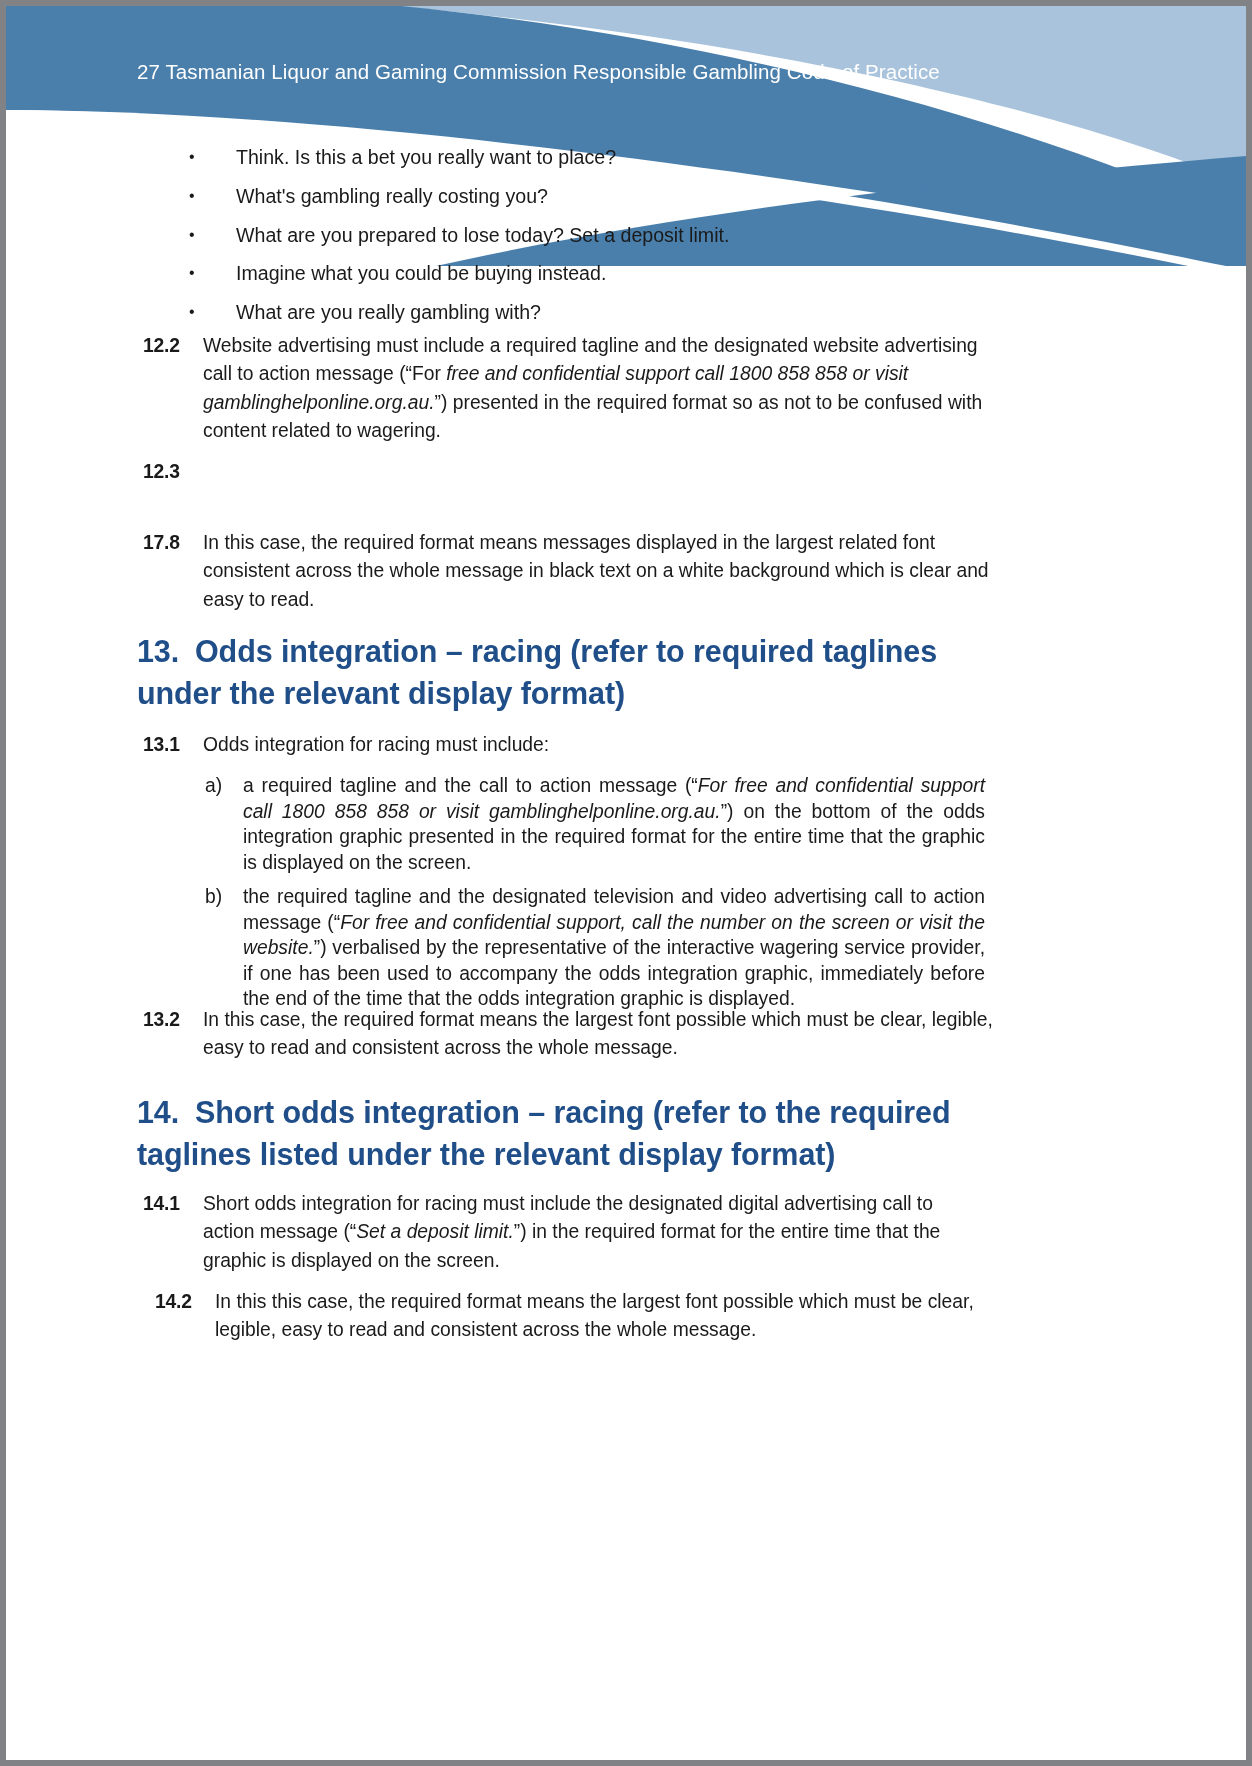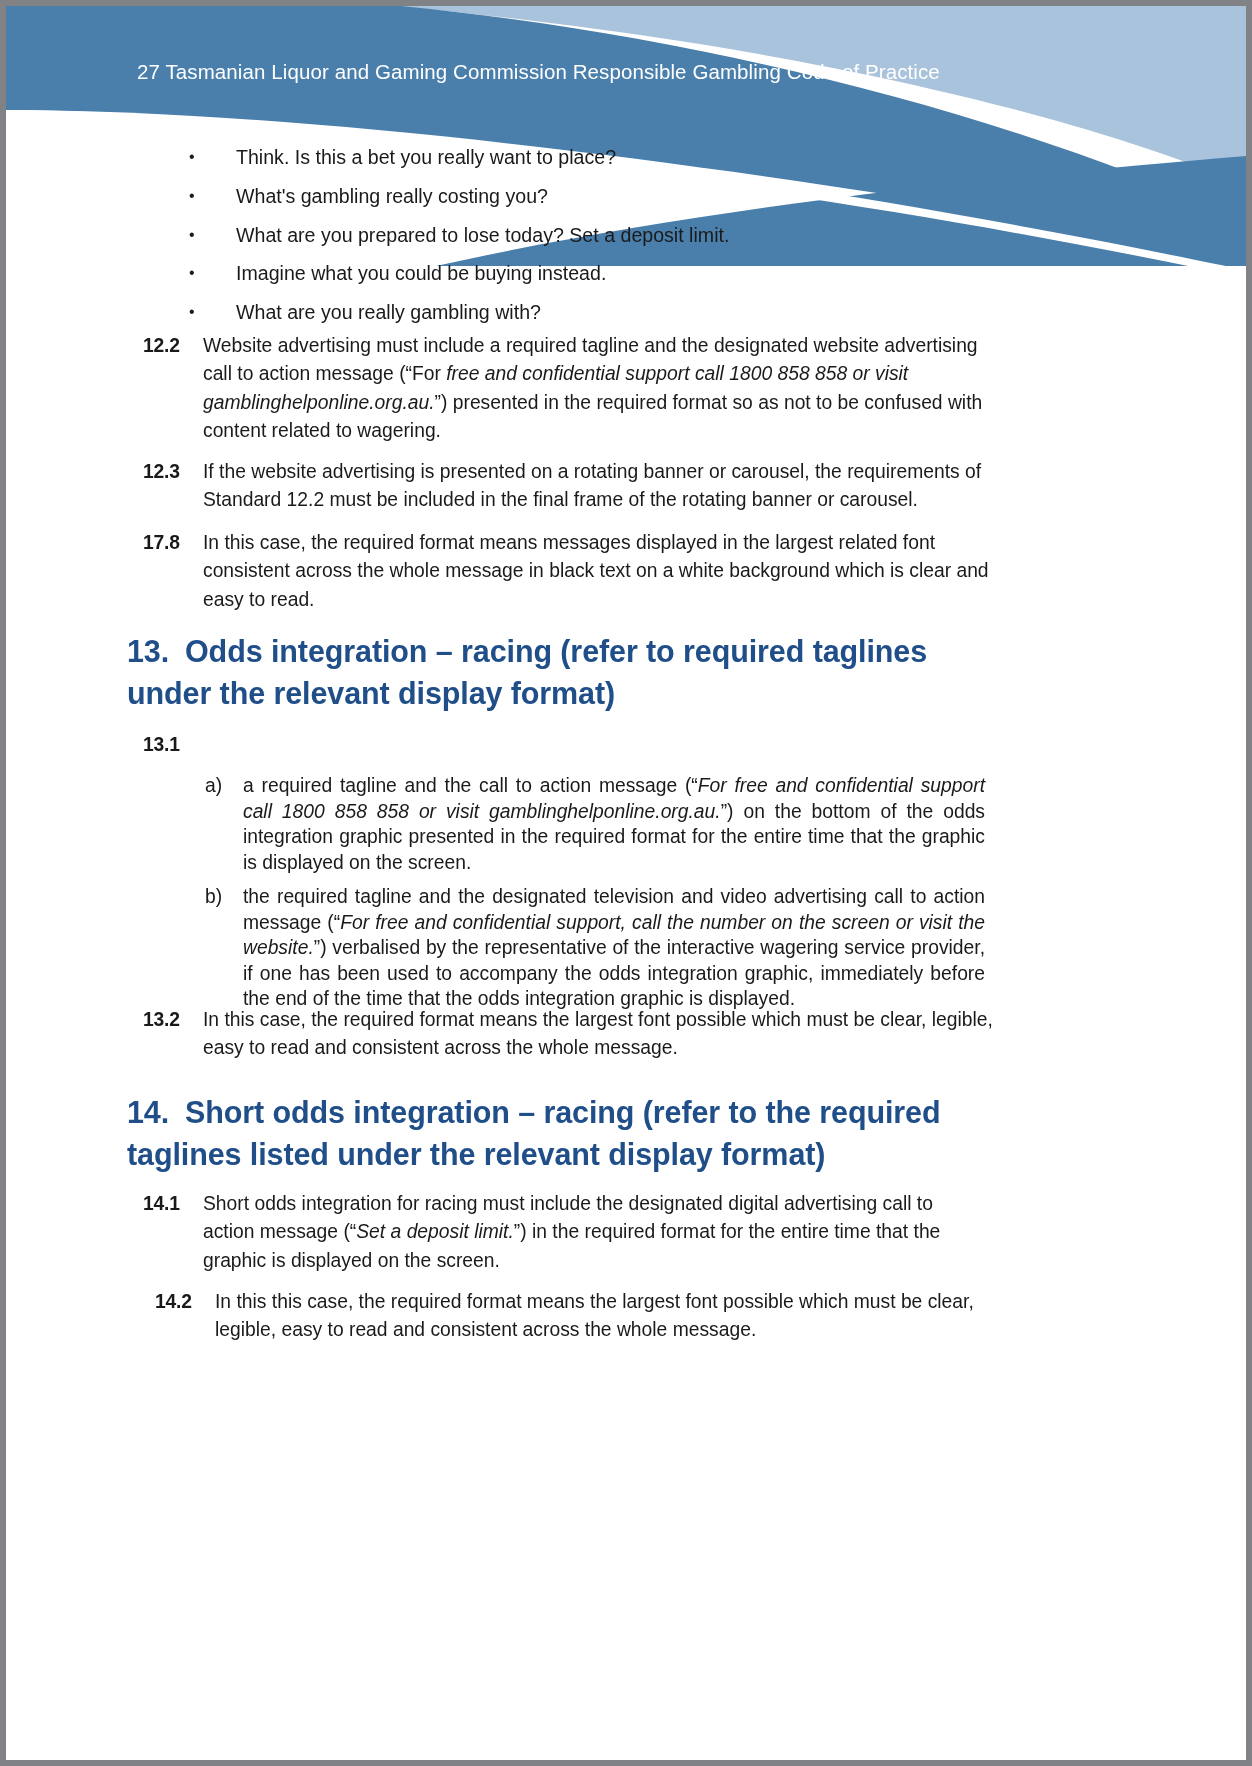--- a/index.html
+++ b/index.html
@@ -118,21 +118,21 @@
   }
   .clause .body {
     margin-left: 189px;
     margin-right: 0;
   }
   .clause.narrow .body { width: 790px; }
   .clause.wide .body { width: 790px; }
 
   h2.section-heading {
     position: absolute;
-    left: 121px;
+    left: 131px;
     width: 880px;
     margin: 0;
     padding: 0;
     font-family: "Liberation Sans", sans-serif;
     font-weight: bold;
     font-size: 30.5px;
     line-height: 42px;
     color: #1F4E88;
     letter-spacing: -0.1px;
   }
@@ -216,34 +216,34 @@
         </li>
       </ul>
 
       <div class="clause narrow" style="top:326px;">
         <span class="num">12.2</span>
         <div class="body"><span>Website advertising must include a required tagline and the designated website advertising call to action message (“For </span><i>free and confidential support call 1800 858 858 or visit gamblinghelponline.org.au.</i><span>”) presented in the required format so as not to be confused with content related to wagering.</span></div>
       </div>
 
       <div class="clause wide" style="top:452px;">
         <span class="num">12.3</span>
-        <div class="body" style="width:800px;">If the website advertising is presented on a rotating banner or carousel, the requirements of Standard 12.2 must be included in the final frame of the rotating banner or carousel.</div>
       </div>
 
       <div class="clause wide" style="top:523px;">
         <span class="num">17.8</span>
         <div class="body" style="width:790px;">In this case, the required format means messages displayed in the largest related font consistent across the whole message in black text on a white background which is clear and easy to read.</div>
       </div>
 
       <h2 class="section-heading" style="top:624px;">
         <span class="hnum">13.</span><span>Odds integration – racing (refer to required taglines under the relevant display format)</span>
       </h2>
 
       <div class="clause" style="top:725px;">
         <span class="num">13.1</span>
+        <div class="body" style="width:790px;">Odds integration for racing must include:</div>
       </div>
 
       <ul class="sublist" style="top:767px;">
         <li>
           <span class="letter">a)</span>
           <span class="txt"><span>a required tagline and the call to action message (“</span><i>For free and confidential support call 1800 858 858 or visit gamblinghelponline.org.au.</i><span>”) on the bottom of the odds integration graphic presented in the required format for the entire time that the graphic is displayed on the screen.</span></span>
         </li>
       </ul>
 
       <ul class="sublist" style="top:878px;">

